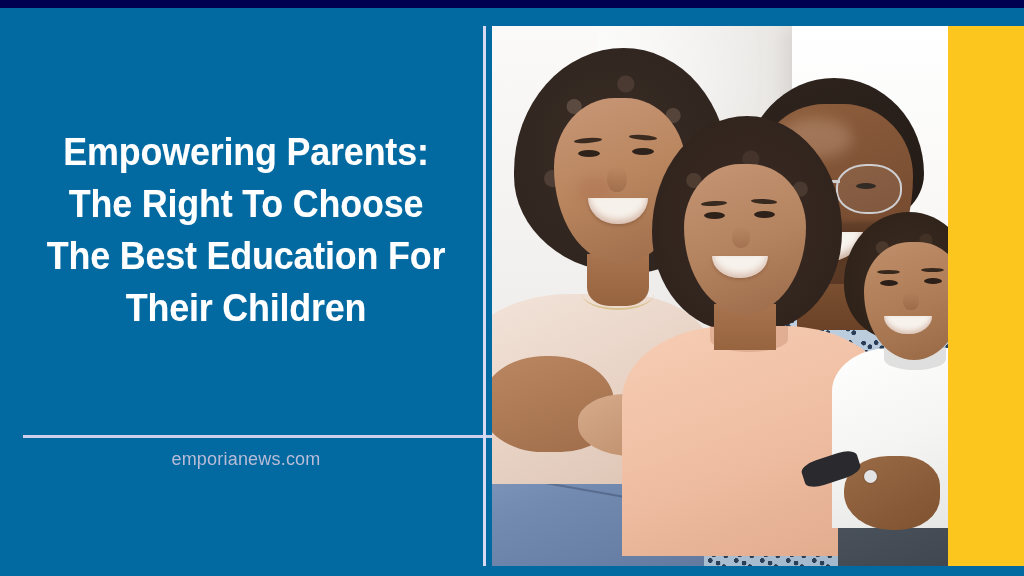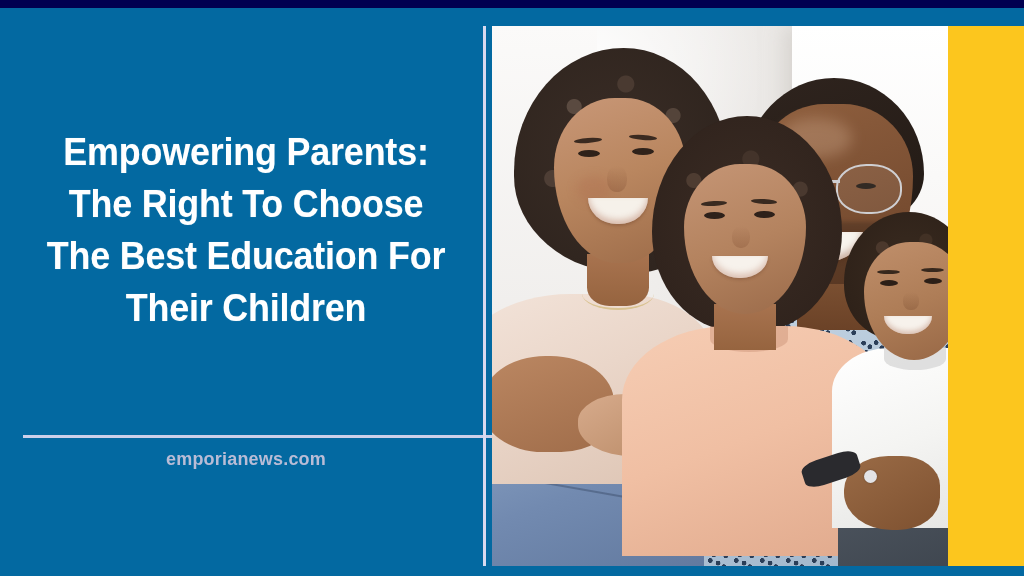--- a/index.html
+++ b/index.html
@@ -45,21 +45,21 @@
   }
 
   .site-url {
     position: absolute;
     left: 22px;
     top: 441px;
     width: 448px;
     text-align: center;
     color: #b9bcd6;
     font-size: 18px;
-    font-weight: bold;
+    font-weight: normal;
     letter-spacing: 0.2px;
   }
 
   
   .v-divider {
     position: absolute;
     left: 483px;
     top: 18px;
     width: 3px;
     height: 540px;

